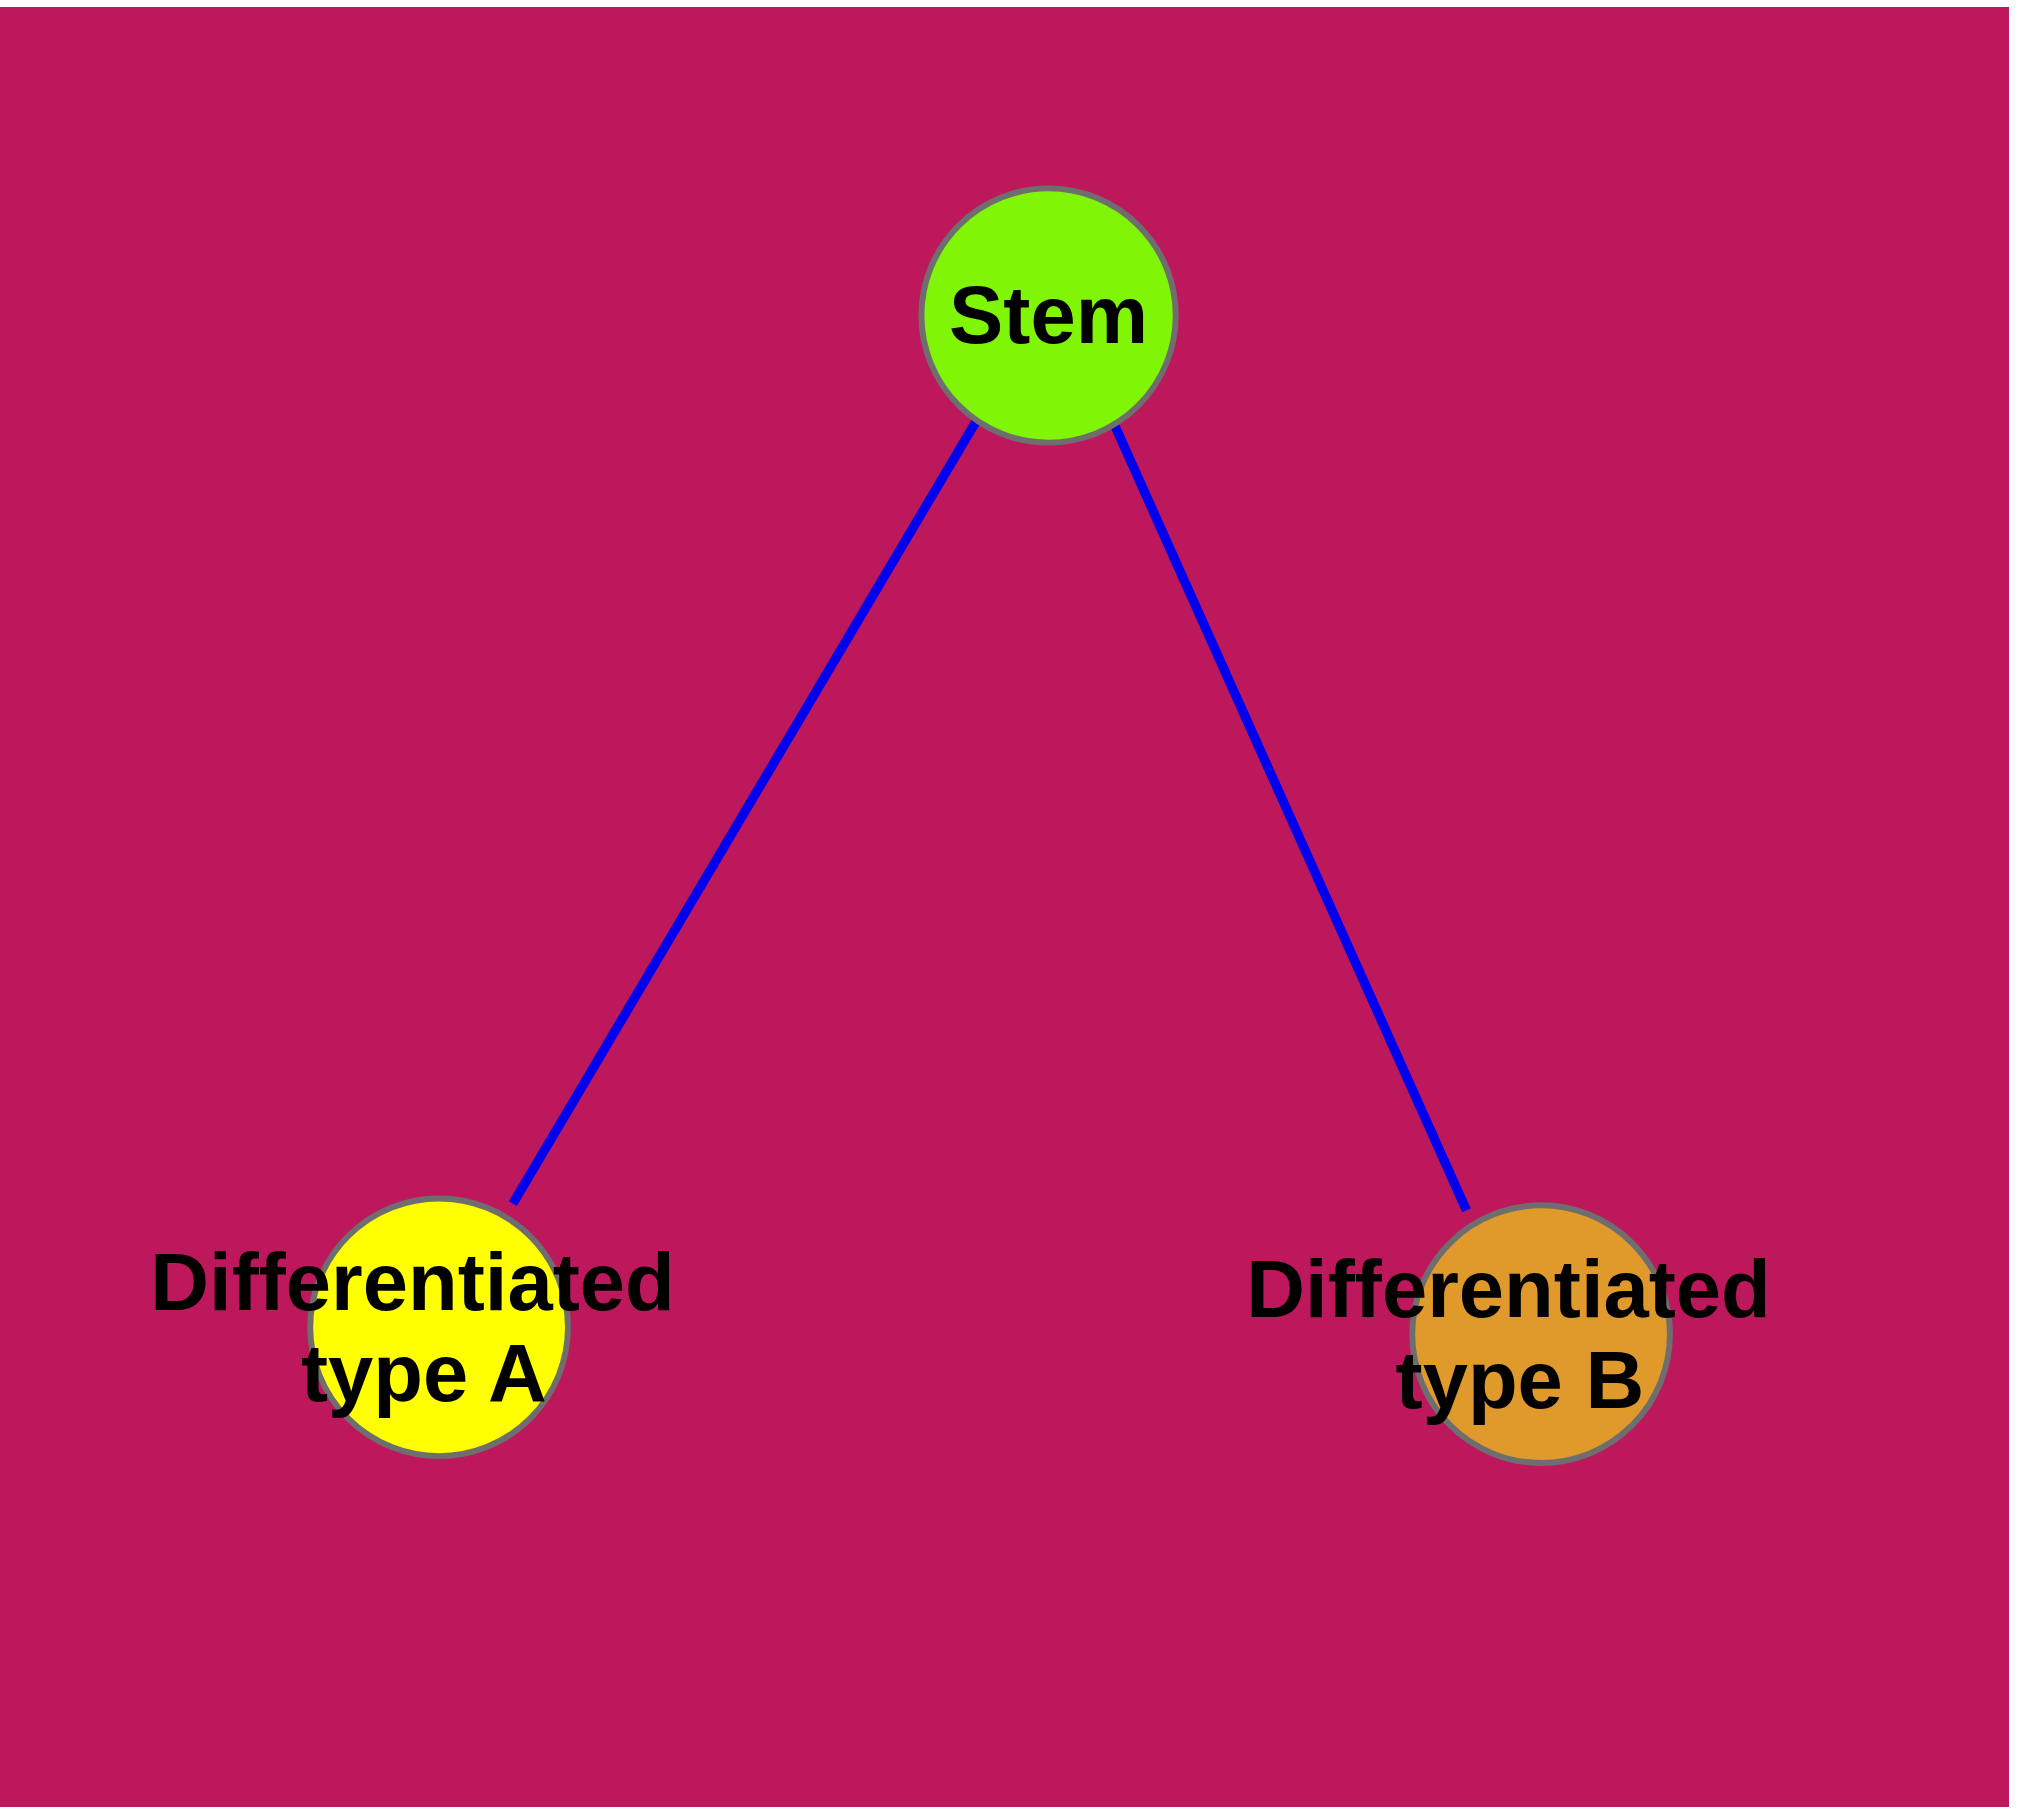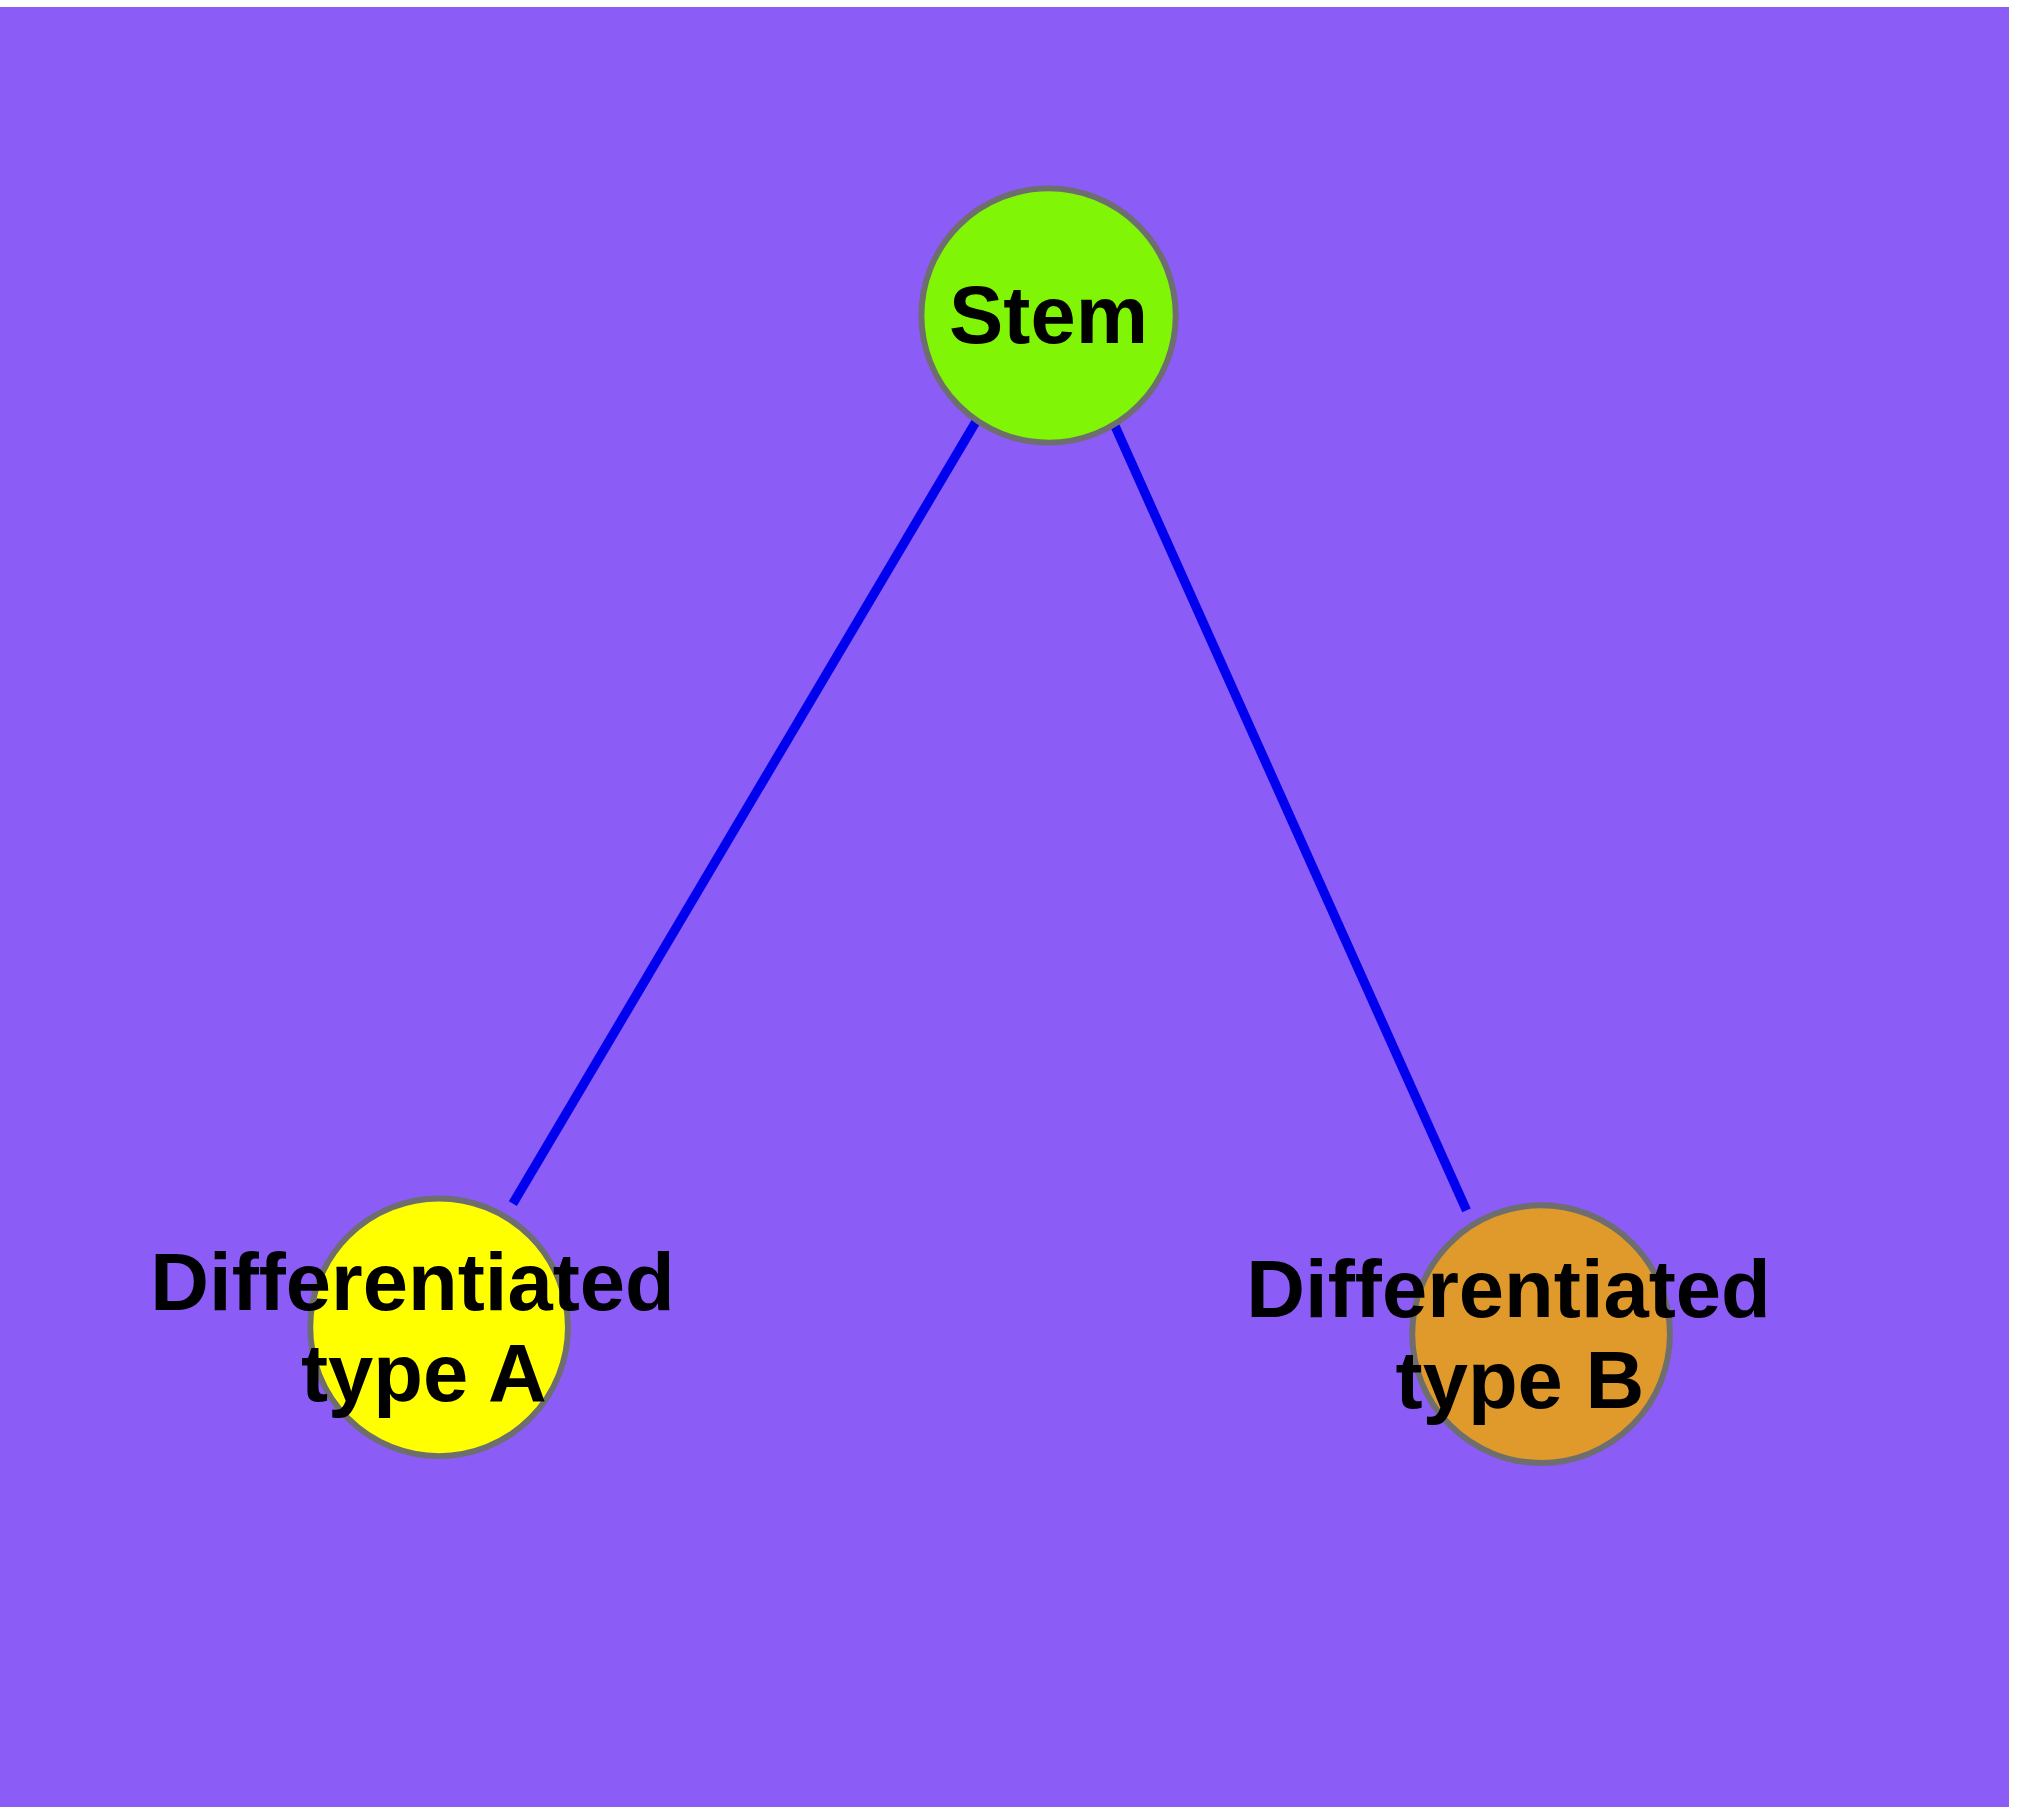--- a/index.html
+++ b/index.html
@@ -38,21 +38,21 @@
     text-anchor: middle;
     dominant-baseline: middle;
     font-family: "Liberation Sans", sans-serif;
     paint-order: normal;
   }
 </style>
 </head>
 <body>
 
 <div id="canvas">
-  <div id="graph-surface" style="background: #8b5cf6; text-decoration: underline;">
+  <div id="graph-surface" style="background: #be185d; text-decoration: underline;">
     <svg id="graph-svg" viewBox="0 0 2370 2124" preserveAspectRatio="none">
 
       <g id="edges-layer">
         <line class="graph-edge" x1="1152" y1="488" x2="605" y2="1412" stroke="#0000ee" stroke-width="11" stroke-linecap="butt"></line>
         <line class="graph-edge" x1="1312" y1="487" x2="1730" y2="1420" stroke="#0000ee" stroke-width="11" stroke-linecap="butt"></line>
       </g>
 
       <g id="nodes-layer">
         <g>
           <circle class="graph-node" cx="1237" cy="364" r="150" fill="#80f505" stroke="#6e6e6e" stroke-width="7"></circle>

